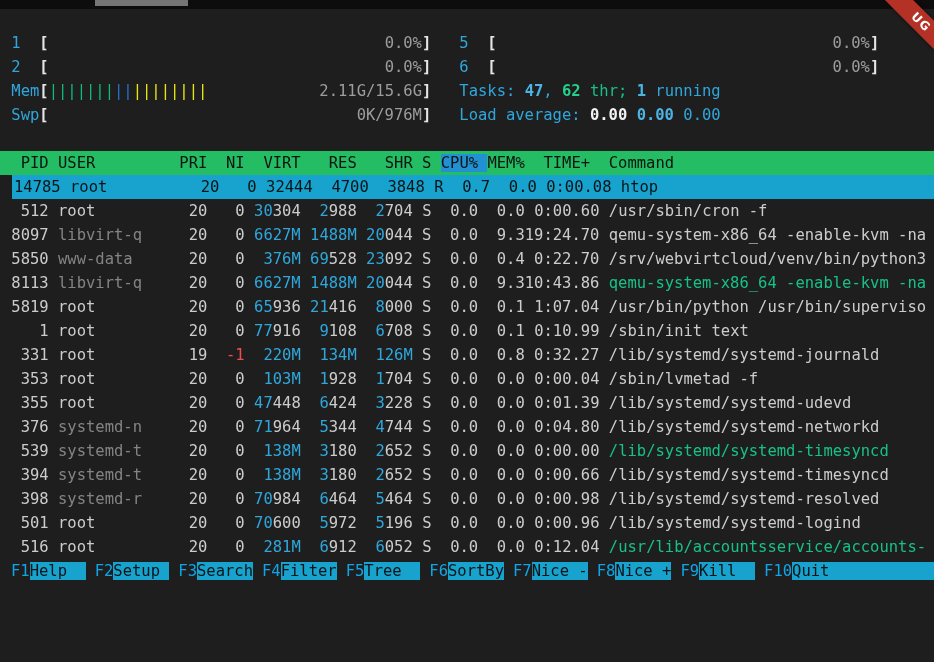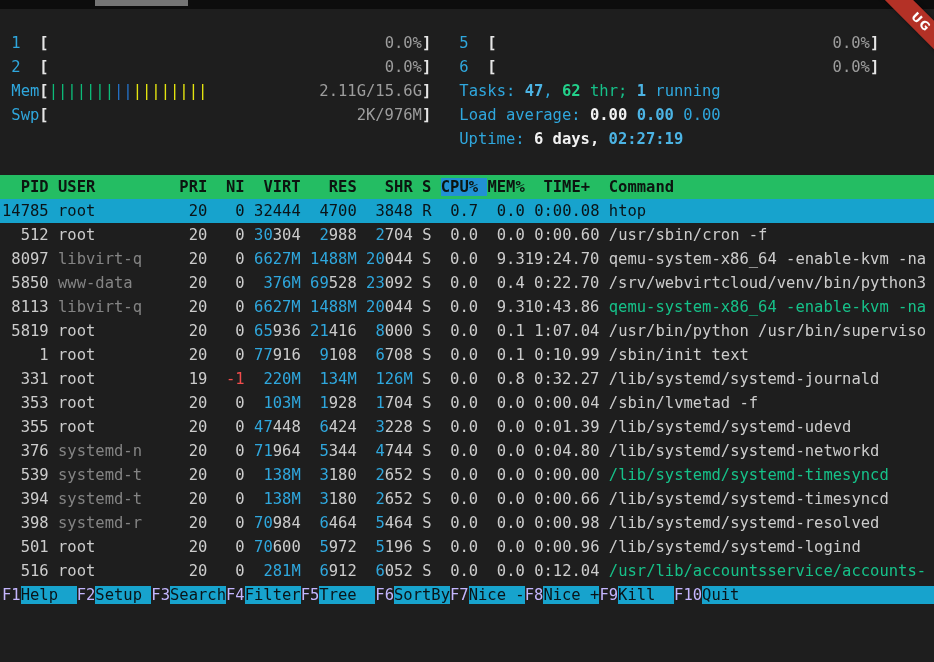--- a/index.html
+++ b/index.html
@@ -17,45 +17,44 @@
   .c-green{color:var(--green,#16c189);}
   .bg2{color:var(--green_bright,#23d18b);font-weight:bold;text-align:right;}
   .c-red{color:var(--red,#f14c4c);}
   .c-gray{color:var(--gray,#848484);}
   .dim{color:var(--dim,#9d9d9d);}
   .br{color:#e6e6e6;font-weight:bold;}
   .bar-g{color:var(--bar_green,#0dbc79);}
   .bar-b{color:var(--bar_blue,#2472c8);}
   .bar-y{color:var(--bar_yellow,#e5e510);}
   .hdr{background:var(--header_bg,#24bd63);}
-  .hdr span{color:#0c1510;font-weight:bold;}
+  .hdr span{color:#0c1510;}
   .sortcol{background:var(--sort_bg,#2191d4);}
-  .sel{background:var(--cyan_bg,#17a3cd);}
+  .sel{background:var(--cyan_bg,#17a3cd);margin-left:12px;}
   .sel span{color:var(--black,#0a1418) !important;font-weight:normal;}
-  .fbar .k{color:#c4b5fd;}
+  .fbar .k{color:#0ea5e9;margin-left:9px;}
   .fbar .lbl{background:var(--cyan_bg,#17a3cd);color:var(--black,#0a1418);}
   .ribbon-wrap{position:absolute;top:0;right:0;width:70px;height:70px;overflow:hidden;z-index:5;}
   .band{position:absolute;top:12px;left:2px;width:110px;transform:rotate(45deg);
         background:var(--ribbon,#b43126);color:#ffffff;text-align:center;padding:3px 0;
         font-family:"DejaVu Sans",sans-serif;font-size:12px;font-weight:bold;letter-spacing:1px;
         box-shadow:0 0 4px rgba(0,0,0,.5);}
 </style>
 </head>
 <body>
 
 <div class="screen">
   <div class="topstrip">
     <div class="toptab"></div>
   </div>
   <div id="term" class="terminal">
       <div class="line"><span class="c-blue"> 1  </span><span class="br">[</span><span>                                    </span><span class="dim">0.0%</span><span class="br">]</span><span>   </span><span class="c-blue">5  </span><span class="br">[</span><span>                                    </span><span class="dim">0.0%</span><span class="br">]</span></div>
       <div class="line"><span class="c-blue"> 2  </span><span class="br">[</span><span>                                    </span><span class="dim">0.0%</span><span class="br">]</span><span>   </span><span class="c-blue">6  </span><span class="br">[</span><span>                                    </span><span class="dim">0.0%</span><span class="br">]</span></div>
       <div class="line"><span class="c-blue"> Mem</span><span class="br">[</span><span class="bar-g">|||||||</span><span class="bar-b">||</span><span class="bar-y">||||||||</span><span>            </span><span class="dim">2.11G/15.6G</span><span class="br">]</span><span>   </span><span class="c-blue">Tasks: </span><span class="bb">47</span><span class="c-blue">, </span><span class="bg2">62</span><span class="c-green"> thr; </span><span class="bb">1</span><span class="c-blue"> running</span></div>
-      <div class="line"><span class="c-blue"> Swp</span><span class="br">[</span><span>                                 </span><span class="dim">2K/976M</span><span class="br">]</span><span>   </span><span class="c-blue">Load average: </span><span class="bw">0.00</span><span> </span><span class="bb">0.00</span><span> </span><span class="c-blue">0.00</span></div>
-      <div class="line"><span>                                                 </span><span class="c-blue">Uptime: </span><span class="bw">6 days, </span><span class="bb">02:27:19</span></div>
+      <div class="line"><span class="c-blue"> Swp</span><span class="br">[</span><span>                                 </span><span class="dim">0K/976M</span><span class="br">]</span><span>   </span><span class="c-blue">Load average: </span><span class="bw">0.00</span><span> </span><span class="bb">0.00</span><span> </span><span class="c-blue">0.00</span></div>
       <div class="line"></div>
       <div class="line hdr"><span>  PID</span><span> </span><span>USER     </span><span> </span><span>   PRI</span><span> </span><span> NI</span><span> </span><span> VIRT</span><span> </span><span>  RES</span><span> </span><span>  SHR</span><span> </span><span>S</span><span> </span><span class="sortcol">CPU% </span><span>MEM%</span><span>  TIME+ </span><span> </span><span>Command</span></div>
       <div class="line row sel"><span>14785</span><span> </span><span>root     </span><span> </span><span>    20</span><span> </span><span>  0</span><span> </span><span class="c-blue">32</span><span>444</span><span> </span><span> </span><span class="c-blue">4</span><span>700</span><span> </span><span> </span><span class="c-blue">3</span><span>848</span><span> </span><span>R</span><span> </span><span> 0.7</span><span> </span><span> 0.0</span><span> 0:00.08</span><span> </span><span>htop</span></div>
       <div class="line row"><span>  512</span><span> </span><span>root     </span><span> </span><span>    20</span><span> </span><span>  0</span><span> </span><span class="c-blue">30</span><span>304</span><span> </span><span> </span><span class="c-blue">2</span><span>988</span><span> </span><span> </span><span class="c-blue">2</span><span>704</span><span> </span><span>S</span><span> </span><span> 0.0</span><span> </span><span> 0.0</span><span> 0:00.60</span><span> </span><span>/usr/sbin/cron -f</span></div>
       <div class="line row"><span> 8097</span><span> </span><span class="c-gray">libvirt-q</span><span> </span><span>    20</span><span> </span><span>  0</span><span> </span><span class="c-blue">6627M</span><span> </span><span class="c-blue">1488M</span><span> </span><span class="c-blue">20</span><span>044</span><span> </span><span>S</span><span> </span><span> 0.0</span><span> </span><span> 9.3</span><span>19:24.70</span><span> </span><span>qemu-system-x86_64 -enable-kvm -na</span></div>
       <div class="line row"><span> 5850</span><span> </span><span class="c-gray">www-data </span><span> </span><span>    20</span><span> </span><span>  0</span><span> </span><span> </span><span class="c-blue">376M</span><span> </span><span class="c-blue">69</span><span>528</span><span> </span><span class="c-blue">23</span><span>092</span><span> </span><span>S</span><span> </span><span> 0.0</span><span> </span><span> 0.4</span><span> 0:22.70</span><span> </span><span>/srv/webvirtcloud/venv/bin/python3</span></div>
       <div class="line row"><span> 8113</span><span> </span><span class="c-gray">libvirt-q</span><span> </span><span>    20</span><span> </span><span>  0</span><span> </span><span class="c-blue">6627M</span><span> </span><span class="c-blue">1488M</span><span> </span><span class="c-blue">20</span><span>044</span><span> </span><span>S</span><span> </span><span> 0.0</span><span> </span><span> 9.3</span><span>10:43.86</span><span> </span><span class="c-green">qemu-system-x86_64 -enable-kvm -na</span></div>
       <div class="line row"><span> 5819</span><span> </span><span>root     </span><span> </span><span>    20</span><span> </span><span>  0</span><span> </span><span class="c-blue">65</span><span>936</span><span> </span><span class="c-blue">21</span><span>416</span><span> </span><span> </span><span class="c-blue">8</span><span>000</span><span> </span><span>S</span><span> </span><span> 0.0</span><span> </span><span> 0.1</span><span> 1:07.04</span><span> </span><span>/usr/bin/python /usr/bin/superviso</span></div>
       <div class="line row"><span>    1</span><span> </span><span>root     </span><span> </span><span>    20</span><span> </span><span>  0</span><span> </span><span class="c-blue">77</span><span>916</span><span> </span><span> </span><span class="c-blue">9</span><span>108</span><span> </span><span> </span><span class="c-blue">6</span><span>708</span><span> </span><span>S</span><span> </span><span> 0.0</span><span> </span><span> 0.1</span><span> 0:10.99</span><span> </span><span>/sbin/init text</span></div>
       <div class="line row"><span>  331</span><span> </span><span>root     </span><span> </span><span>    19</span><span> </span><span class="c-red"> -1</span><span> </span><span> </span><span class="c-blue">220M</span><span> </span><span> </span><span class="c-blue">134M</span><span> </span><span> </span><span class="c-blue">126M</span><span> </span><span>S</span><span> </span><span> 0.0</span><span> </span><span> 0.8</span><span> 0:32.27</span><span> </span><span>/lib/systemd/systemd-journald</span></div>

